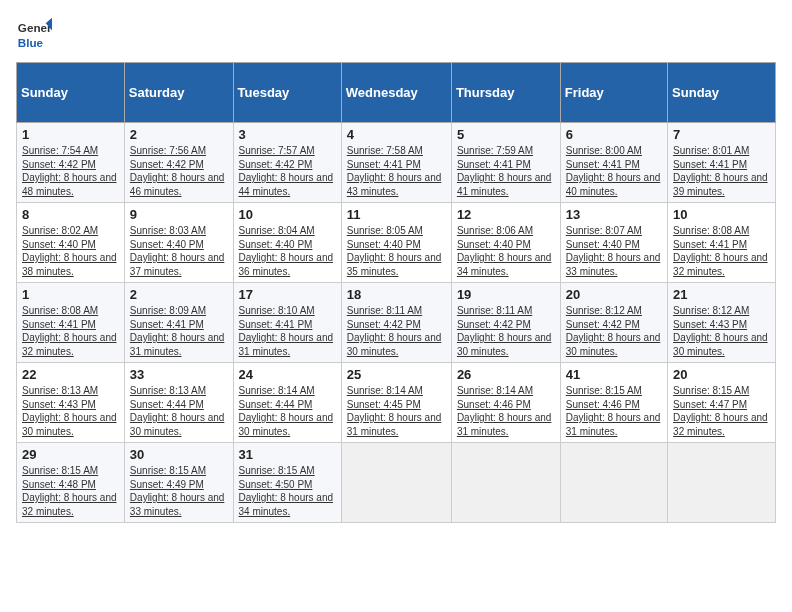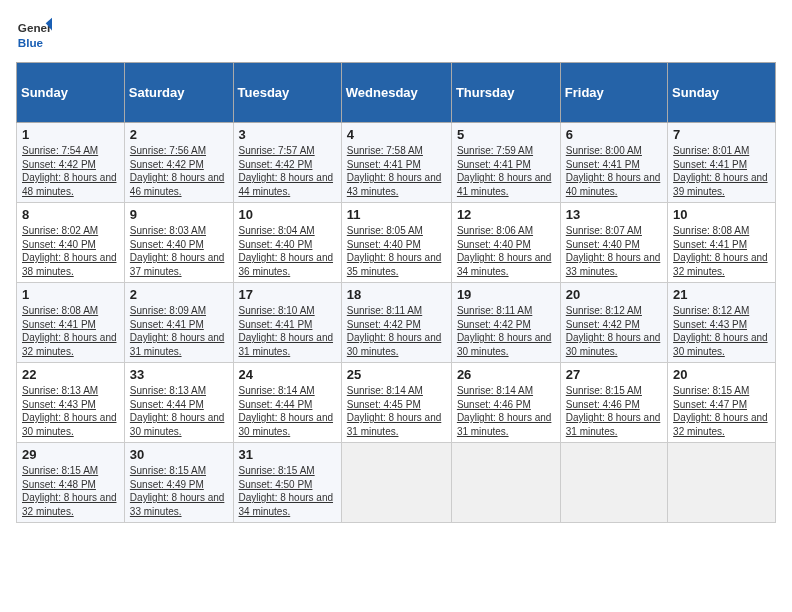--- a/index.html
+++ b/index.html
@@ -218,21 +218,21 @@
       </td>
         <td>
         <span class="day-num">25</span>
         <span class="cell-text">Sunrise: 8:14 AM<br>Sunset: 4:45 PM<br>Daylight: 8 hours and 31 minutes.</span>
       </td>
         <td>
         <span class="day-num">26</span>
         <span class="cell-text">Sunrise: 8:14 AM<br>Sunset: 4:46 PM<br>Daylight: 8 hours and 31 minutes.</span>
       </td>
         <td>
-        <span class="day-num">27</span>
+        <span class="day-num">41</span>
         <span class="cell-text">Sunrise: 8:15 AM<br>Sunset: 4:46 PM<br>Daylight: 8 hours and 31 minutes.</span>
       </td>
         <td>
         <span class="day-num">20</span>
         <span class="cell-text">Sunrise: 8:15 AM<br>Sunset: 4:47 PM<br>Daylight: 8 hours and 32 minutes.</span>
       </td>
       </tr>
       <tr>
         <td>
         <span class="day-num">29</span>

